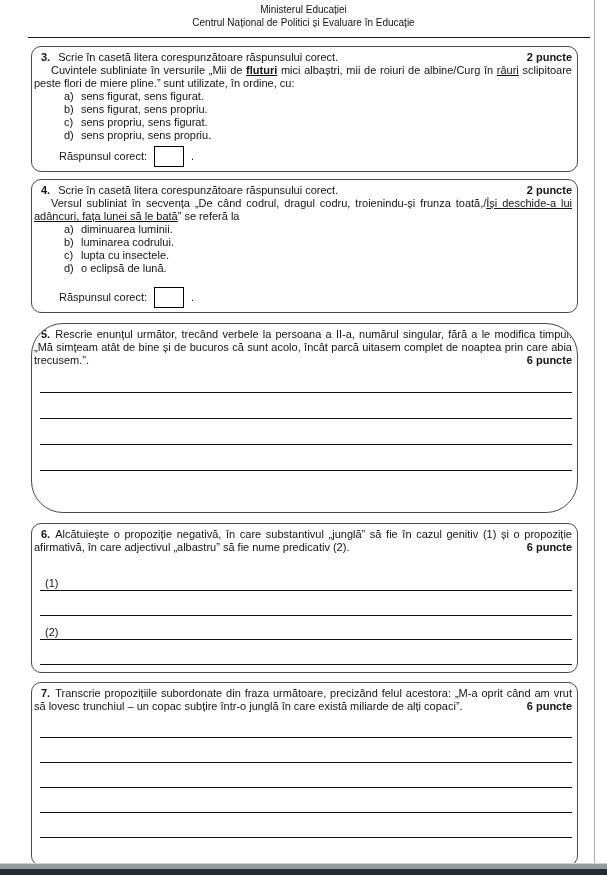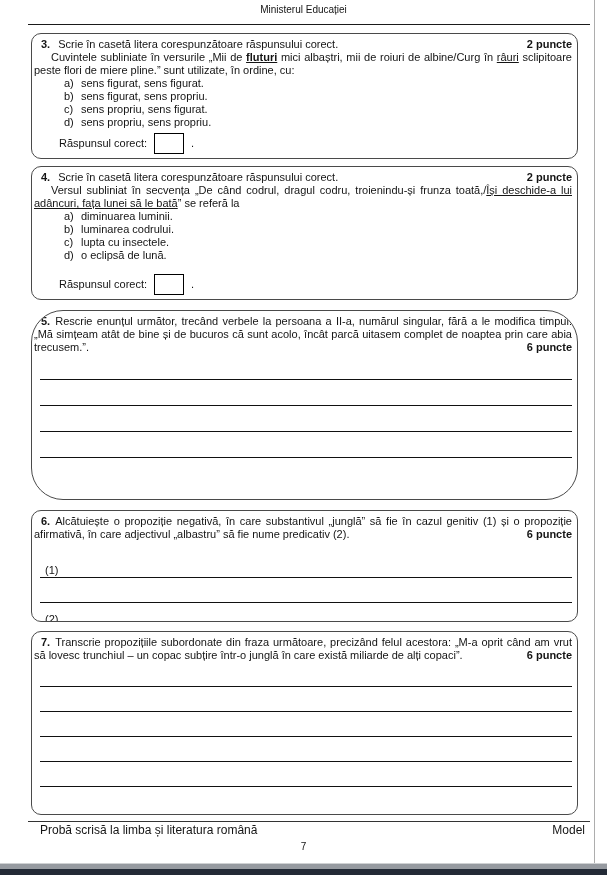--- a/index.html
+++ b/index.html
@@ -19,21 +19,21 @@
     box-sizing: border-box;
     margin-left: 31px; width: 547px;
     border: 1.5px solid #4a4a4a; border-radius: 10px;
     padding: 4px 5px 0 2px;
     overflow: hidden;
     background: #fff;
   }
   .q3 { margin-top: 8px;  height: 126px; }
   .q4 { margin-top: 7px;  height: 134px; }
   .q5 { margin-top: 10px; height: 190px; border-radius: 32px; }
-  .q6 { margin-top: 10px; height: 112px; }
+  .q6 { margin-top: 10px; height: 150px; }
   .q7 { margin-top: 9px;  height: 184px; }
 
   .qhead { display: flex; }
   .qnum  { font-weight: bold; margin-left: 7px; }
   .qhead .qtitle { margin-left: 8px; }
   .points { font-weight: bold; }
   .qhead .points { margin-left: auto; }
 
   .qbody { margin: 0; text-align: justify; }
   .ind17 { text-indent: 17px; }
@@ -79,20 +79,21 @@
   .edge-right { position: absolute; top: 0; left: 594px; width: 1px; height: 863px; background: #adadad; }
   .bar-light { position: absolute; left: 0; top: 863px; width: 607px; height: 1px; background: #cfd1d3; }
   .bar-gray  { position: absolute; left: 0; top: 864px; width: 607px; height: 5px; background: #969aa0; }
   .bar-dark  { position: absolute; left: 0; top: 869px; width: 607px; height: 6px; background: #232a36; }
 </style>
 </head>
 <body>
 
 <div class="header">
   <div>Ministerul Educației</div>
+  <div>Centrul Național de Politici și Evaluare în Educație</div>
 </div>
 <div class="hrule"></div>
 
 <section class="qbox q3">
   <div class="qhead">
     <span class="qnum">3.</span>
     <span class="qtitle">Scrie în casetă litera corespunzătoare răspunsului corect.</span>
     <span class="points">2 puncte</span>
   </div>
   <p class="qbody ind17"><span>Cuvintele subliniate în versurile „Mii de </span><span style="text-decoration: underline; font-weight: bold;">fluturi</span><span> mici albaștri, mii de roiuri de albine/Curg în </span><span style="text-decoration: underline;">râuri</span><span> sclipitoare peste flori de miere pline.” sunt utilizate, în ordine, cu:</span></p>

